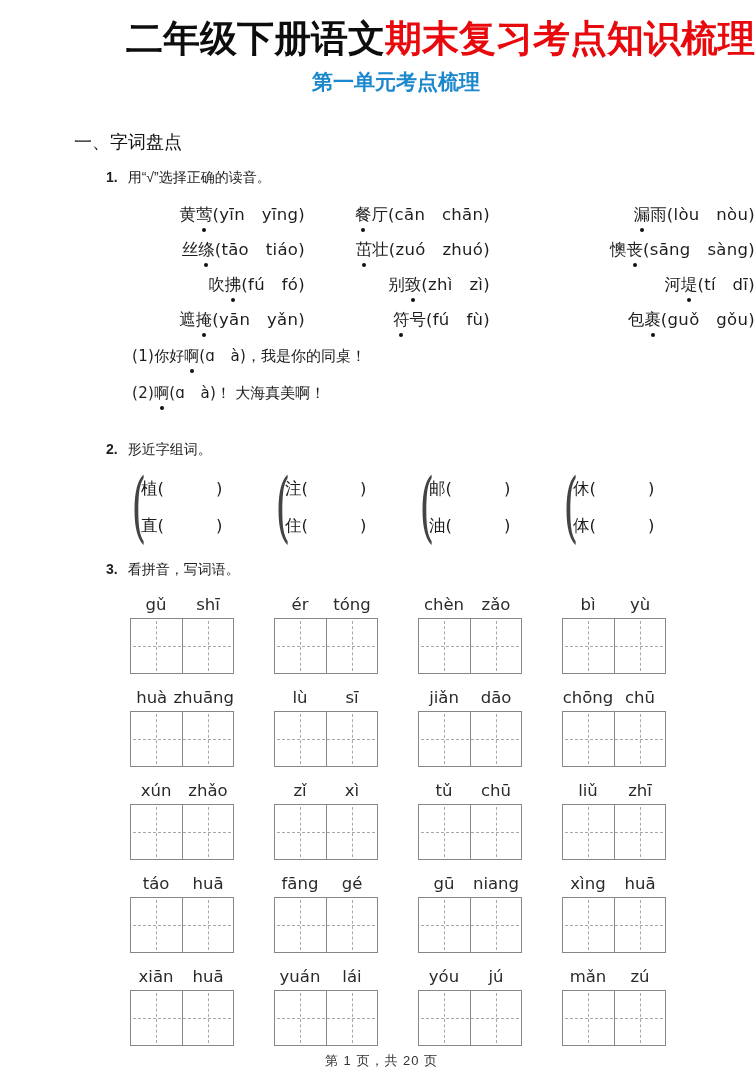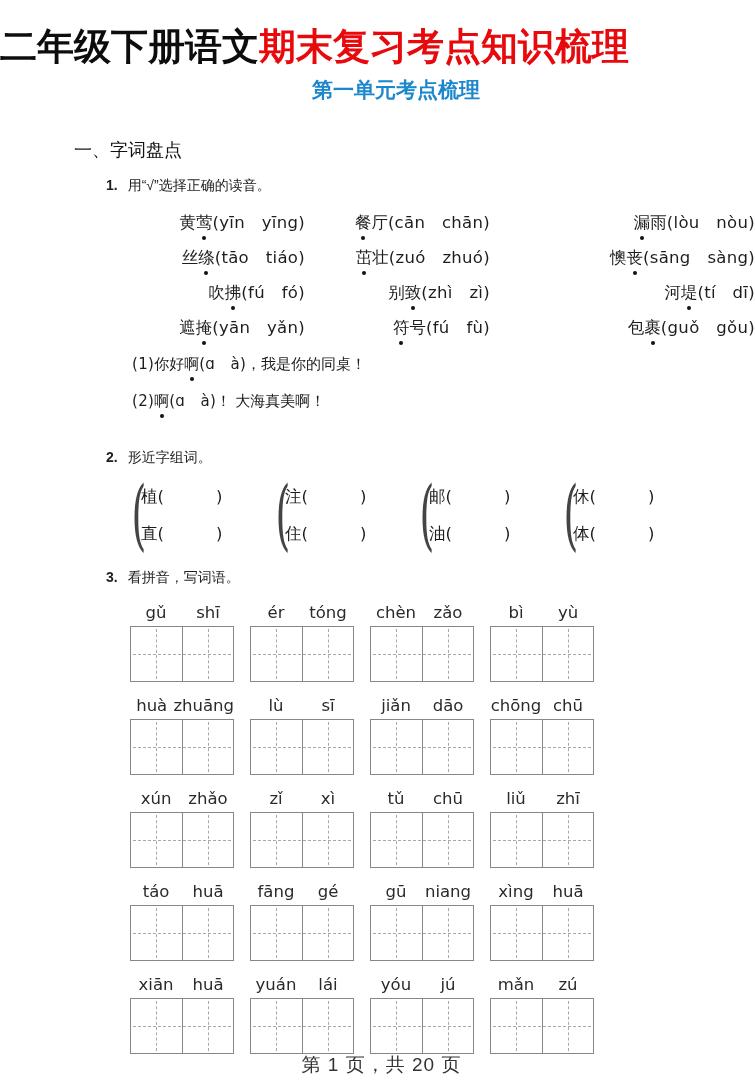--- a/index.html
+++ b/index.html
@@ -12,21 +12,21 @@
   *{box-sizing:border-box;}
   html,body{margin:0;padding:0;}
   body{
     width:755px;height:1080px;background:#ffffff;overflow:hidden;
     font-family:"Liberation Sans","DejaVu Sans",sans-serif;color:var(--ink);
   }
   .page{position:relative;width:755px;height:1080px;}
 
   
   .title-row{
-    margin-top:24px;text-align:left;
+    margin-top:16px;text-align:right;
     font-family:"DejaVu Serif","Liberation Serif",serif;
     font-weight:700;font-size:37px;line-height:1.2;white-space:nowrap;
   }
   .title-black{color:#0d0d0d;}
   .title-red{color:var(--red);}
   .subtitle{
     margin-top:8px;text-align:center;
     font-family:"DejaVu Serif","Liberation Serif",serif;
     font-weight:600;font-size:21px;color:var(--blue);padding-left:37px;
   }
@@ -64,21 +64,21 @@
     line-height:72px;color:#444;transform:scaleX(.5);display:inline-block;
     width:14px;margin-right:-1px;
   }
   .pair-lines{display:flex;flex-direction:column;}
   .pair-line{line-height:36px;font-size:16.5px;white-space:nowrap;}
   .pgap{display:inline-block;width:52px;}
   .pparen{font-family:"DejaVu Sans",sans-serif;}
 
   
   .py-rows{margin-top:6px;}
-  .py-row{display:flex;margin:14px 0 0 130px;gap:16px;}
+  .py-row{display:flex;margin:14px 0 0 130px;gap:40px;}
   .py-group{width:104px;}
   .py-label{
     display:flex;height:21px;margin-bottom:2px;
     font-family:"DejaVu Sans",sans-serif;font-size:16.5px;color:#2a2a2a;
   }
   .syll{flex:1;text-align:center;white-space:nowrap;}
   .tianzige{
     position:relative;display:flex;width:104px;height:56px;
     border:1.6px solid var(--grid-border);background:#fff;
   }
@@ -89,21 +89,21 @@
   .cell{flex:1;position:relative;}
   .cell + .cell{border-left:1.4px solid var(--grid-border);}
   .cell::before{
     content:'';position:absolute;top:2px;bottom:2px;left:50%;
     border-left:1.2px dashed var(--grid-dash);
   }
 
   
   .footer{
     position:absolute;left:8px;right:0;bottom:26px;text-align:center;
-    font-size:19px;color:#333;letter-spacing:1px;
+    font-size:13px;color:#333;letter-spacing:1px;
   }
 </style>
 </head>
 <body>
 
 <div class="page">
 
   <div class="title-row">
     <span class="title-black">二年级下册语文</span><span class="title-red">期末复习考点知识梳理</span>
   </div>

